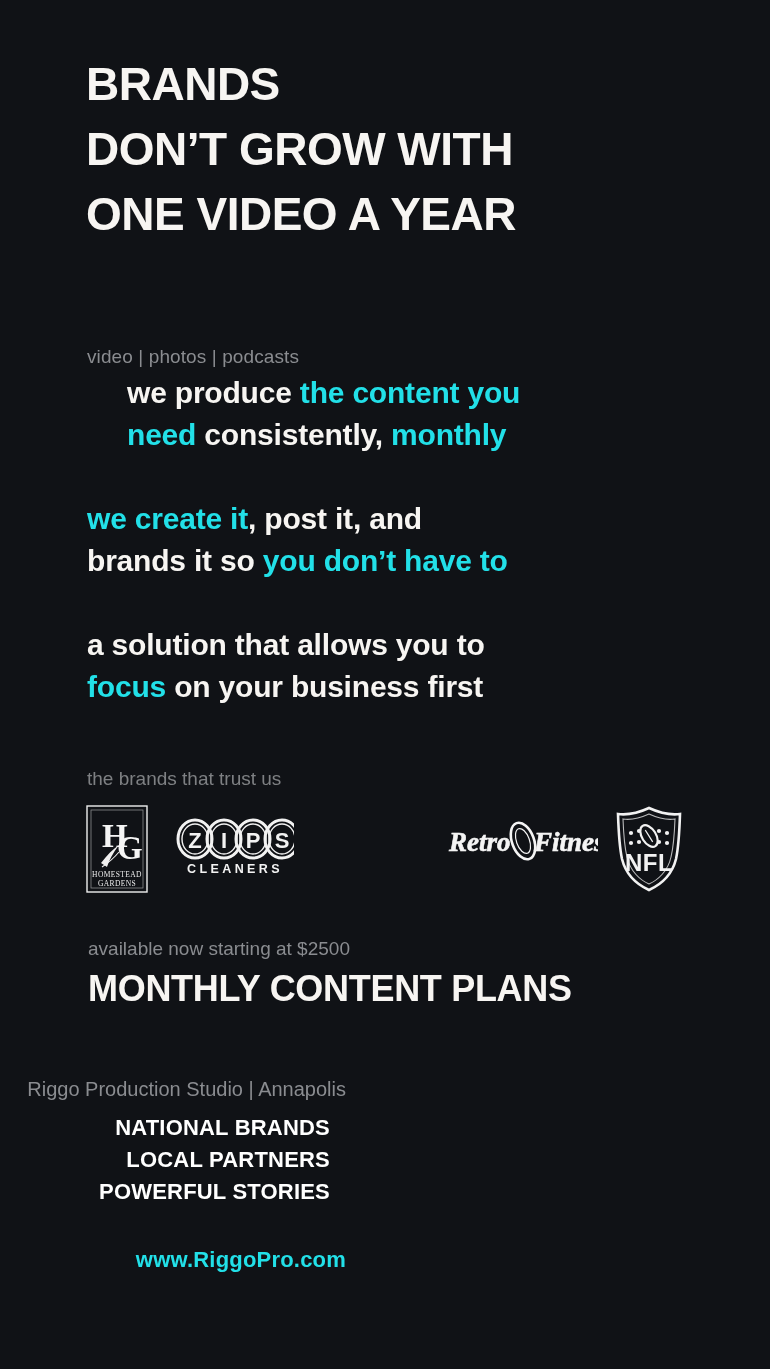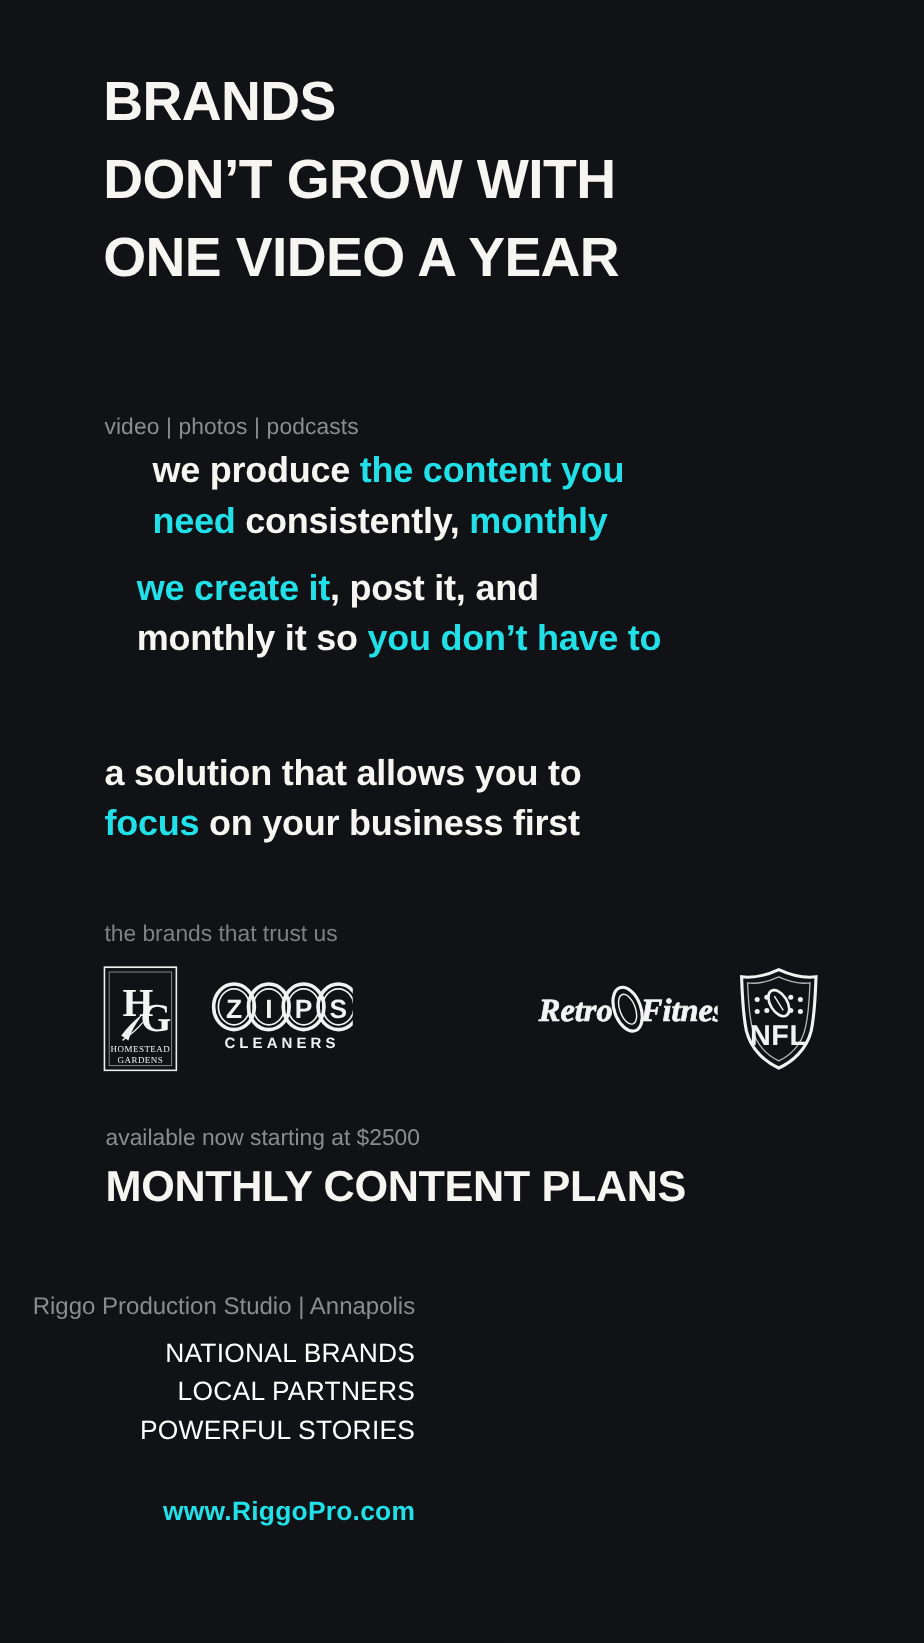--- a/index.html
+++ b/index.html
@@ -31,21 +31,21 @@
   }
   .pitch {
     position:absolute; left:87px; width:640px;
     font-size:30px; line-height:42px; font-weight:700;
     color:#f7f5f2; letter-spacing:-0.2px;
   }
   .cy { color:#22e0e8; }
 
   #kicker-media { top:346px; }
   #pitch-1 { top:372px;margin-left:40px; }
-  #pitch-2 { top:470px;margin-left:27px; }
+  #pitch-2 { top:498px; }
   #pitch-3 { top:624px; }
 
   
   .brands-label {
     position:absolute; left:87px; top:768px;
     font-size:19px; color:#7e8083; font-weight:400;
   }
   .brand-strip {
     position:absolute; left:86px; top:805px; width:620px; height:88px;
   }
@@ -62,22 +62,22 @@
     font-size:36px; font-weight:700; color:#f7f5f2; letter-spacing:-0.3px;
   }
 
   
   .footer { position:absolute; left:0; top:1075px; width:618px; height:200px; }
   .studio {
     position:absolute; right:272px; top:3px;
     font-size:20px; color:#8a8c90; font-weight:400; white-space:nowrap;
   }
   .tag {
-    position:absolute; right:272px;
-    font-size:22px; font-weight:400; color:#ffffff;
+    position:absolute; right:288px;
+    font-size:22px; font-weight:700; color:#ffffff;
     letter-spacing:0.2px; white-space:nowrap;
   }
   #tag-1 { top:40px; }
   #tag-2 { top:72px; }
   #tag-3 { top:104px; }
   #tag-url {
     position:absolute; right:272px; top:136px;
     font-size:22px; font-weight:700; color:#22e0e8;
     letter-spacing:0.2px; white-space:nowrap;margin-top:36px;
   }
@@ -95,21 +95,21 @@
 
   <div class="kicker" id="kicker-media">video | photos | podcasts</div>
 
   <div class="pitch" id="pitch-1">
     <span>we produce </span><span class="cy">the content you</span><br>
     <span class="cy">need</span><span> consistently, </span><span class="cy">monthly</span>
   </div>
 
   <div class="pitch" id="pitch-2">
     <span class="cy">we create it</span><span>, post it, and</span><br>
-    <span>monthly it so </span><span class="cy">you don’t have to</span>
+    <span>brands it so </span><span class="cy">you don’t have to</span>
   </div>
 
   <div class="pitch" id="pitch-3">
     <span>a solution that allows you to</span><br>
     <span class="cy">focus</span><span> on your business first</span>
   </div>
 
   <div class="brands-label">the brands that trust us</div>
 
   <div class="brand-strip">

